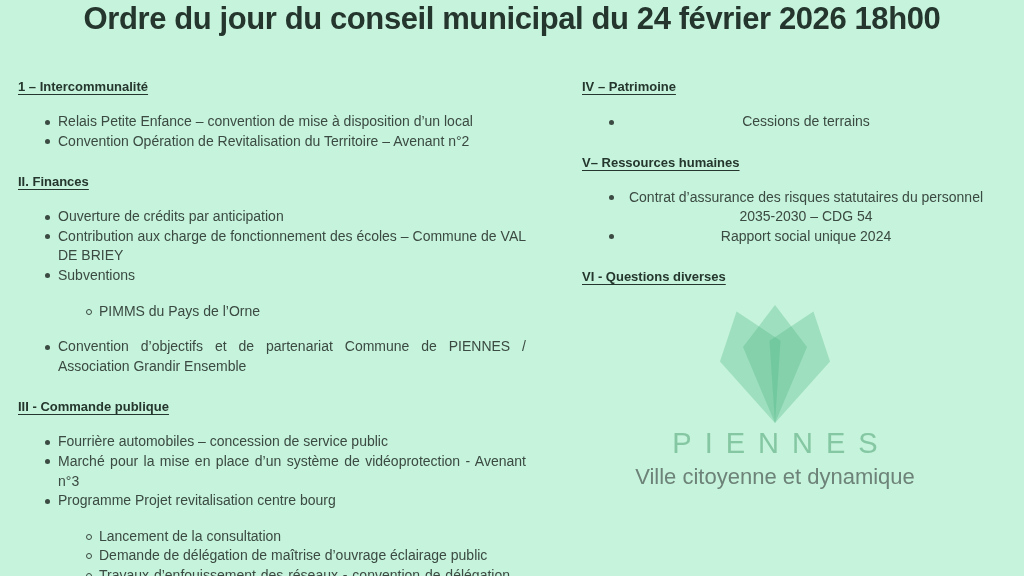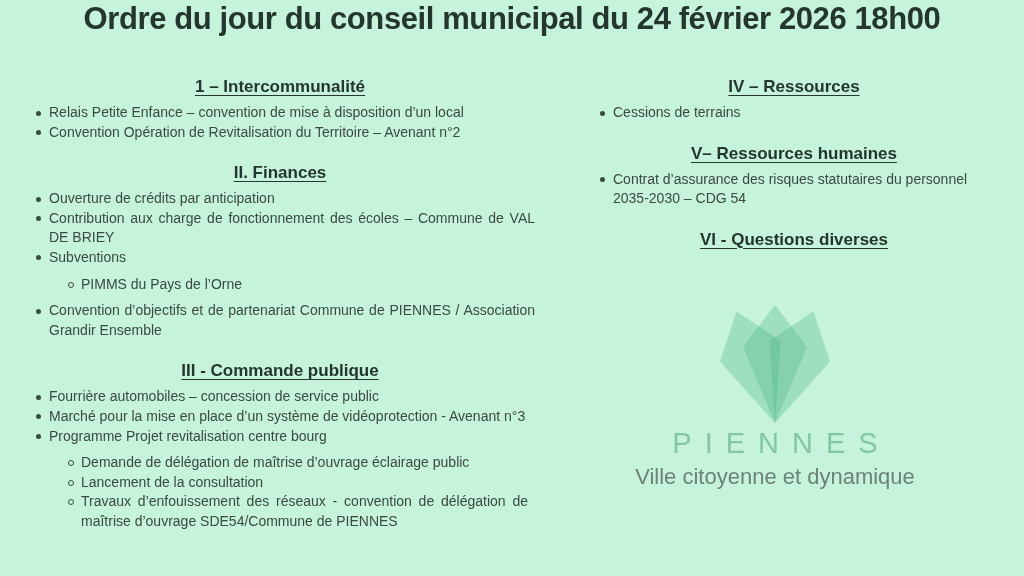--- a/index.html
+++ b/index.html
@@ -30,36 +30,36 @@
     display: flex;
     padding: 0 18px;
     margin-top: 40px;
     gap: 40px;
   }
   .col-left { width: 524px; flex: none; }
   .col-right { flex: 1; min-width: 0; }
 
   .section { margin-bottom: 21px; }
   .section-heading {
-    font-size: 17px;
+    font-size: 13px;
     font-weight: 700;
     color: #24362d;
     text-decoration: underline;
     text-underline-offset: 3px;
     margin-bottom: 5px;
     line-height: 19px;
-    text-align: center;
   }
-  ul { margin: 7px; padding: 0; list-style: none; }
+  ul { margin: 16px; padding: 0; list-style: none; }
   .lv1 > li {
     position: relative;
     padding-left: 24px;
     font-size: 14px;
     line-height: 19.6px;
     color: #3b4a42;
+    text-align: center;
   }
   .lv1 > li::before {
     content: "";
     position: absolute;
     left: 11px;
     top: 7.5px;
     width: 5px;
     height: 5px;
     border-radius: 50%;
     background: #3b4a42;
@@ -137,38 +137,39 @@
               </ul></li>
             <li>Convention d’objectifs et de partenariat Commune de PIENNES / Association Grandir Ensemble</li>
           </ul>
         </div>
         <div class="section">
           <div class="section-heading">III - Commande publique</div>
           <ul class="lv1">
             <li>Fourrière automobiles – concession de service public</li>
             <li>Marché pour la mise en place d’un système de vidéoprotection - Avenant n°3</li>
             <li>Programme Projet revitalisation centre bourg<ul class="lv2">
+                <li>Lancement de la consultation</li>
                 <li>Demande de délégation de maîtrise d’ouvrage éclairage public</li>
-                <li>Lancement de la consultation</li>
                 <li>Travaux d’enfouissement des réseaux - convention de délégation de maîtrise d’ouvrage SDE54/Commune de PIENNES</li>
               </ul></li>
           </ul>
         </div>
       </div>
     <div class="col-right">
         <div class="section">
-          <div class="section-heading">IV – Ressources</div>
+          <div class="section-heading">IV – Patrimoine</div>
           <ul class="lv1">
             <li>Cessions de terrains</li>
           </ul>
         </div>
         <div class="section">
           <div class="section-heading">V– Ressources humaines</div>
           <ul class="lv1">
             <li>Contrat d’assurance des risques statutaires du personnel 2035-2030 – CDG 54</li>
+            <li>Rapport social unique 2024</li>
           </ul>
         </div>
         <div class="section">
           <div class="section-heading">VI - Questions diverses</div>
         </div>
       </div>
   </div>
 
   <div class="logo">
     <div class="logo-icon-wrap">

